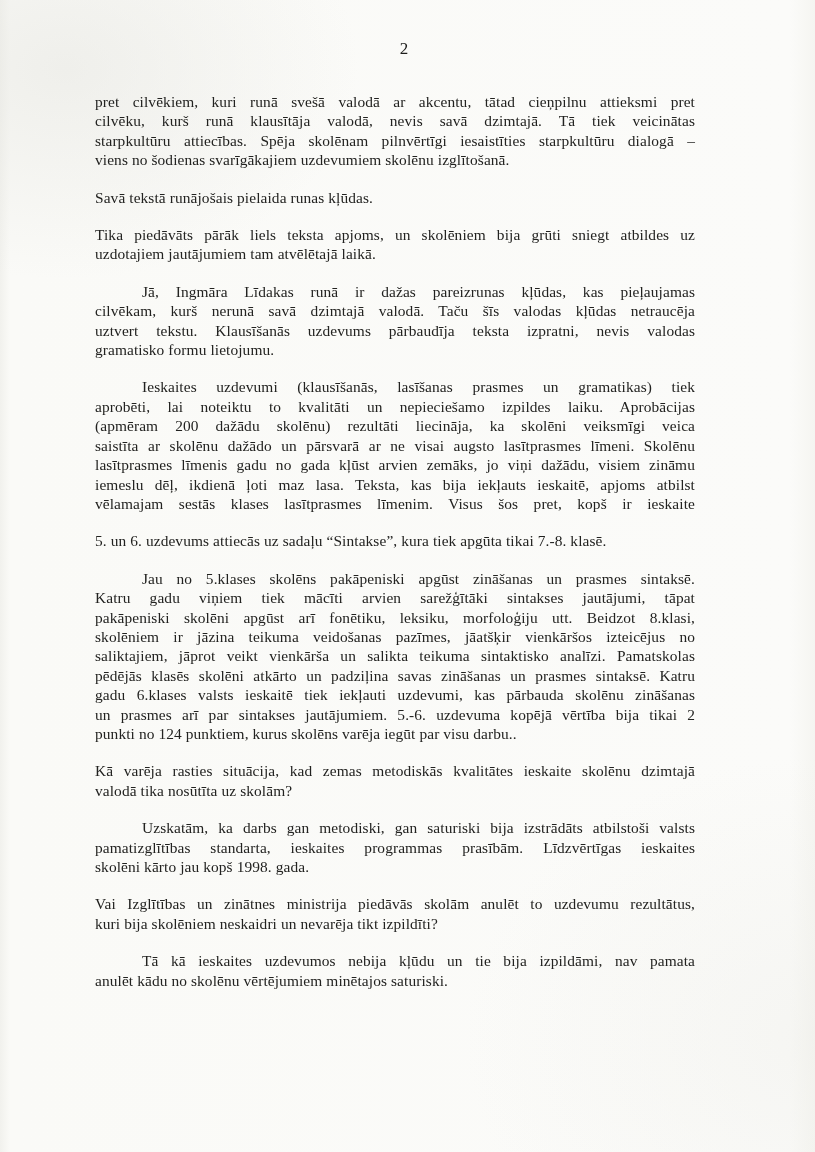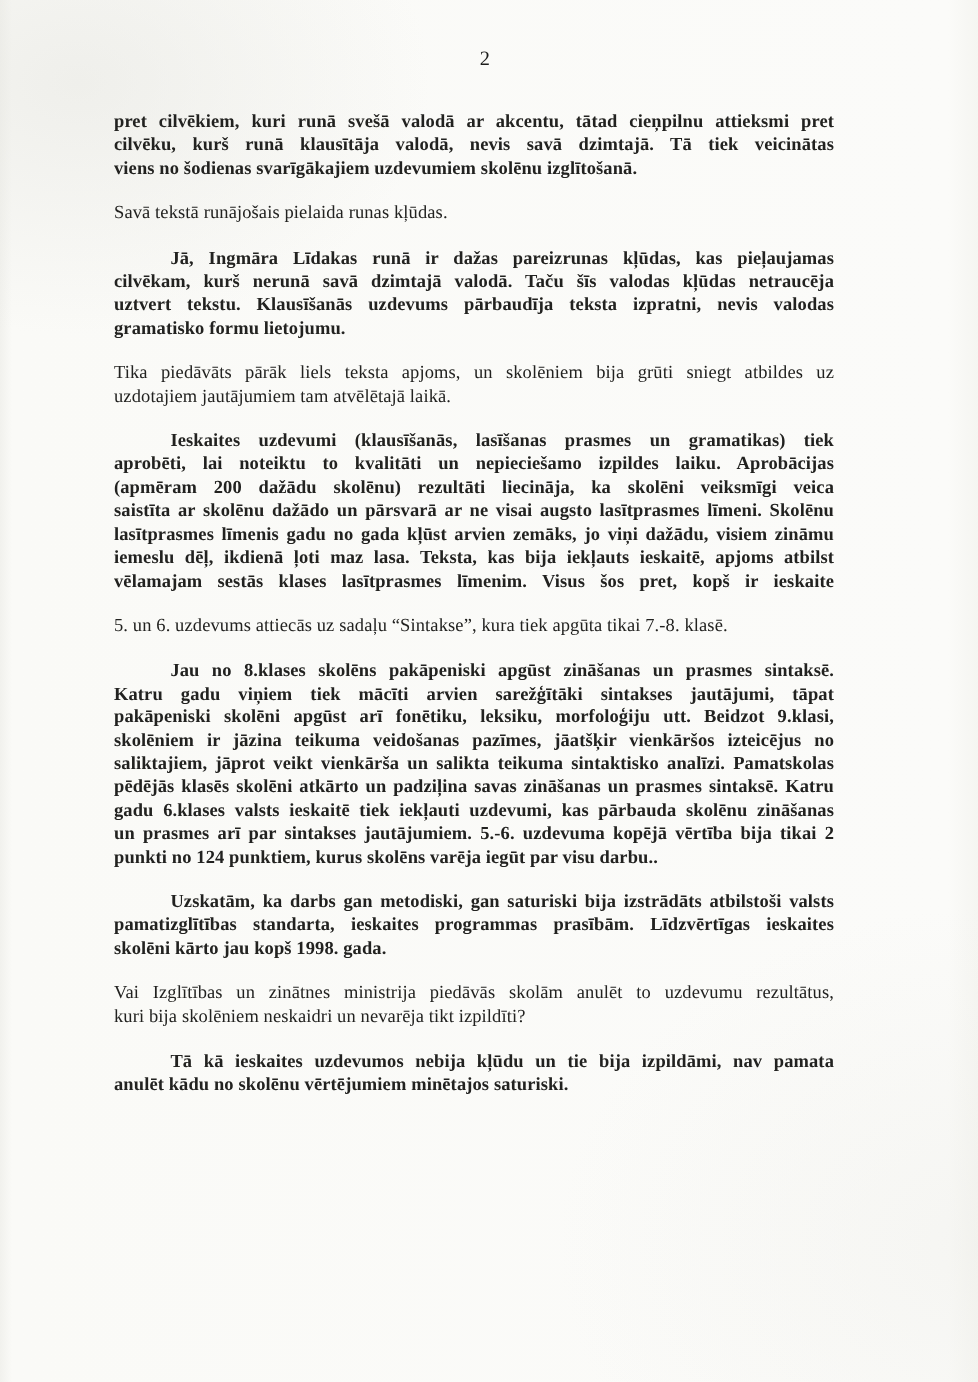--- a/index.html
+++ b/index.html
@@ -54,69 +54,73 @@
   .line.ind {
     text-indent: 47px;
   }
   .question {
     color: #24242
 
 2;
   }
   .answer {
     color: #222220;
-    font-weight: bold;
   }
 </style>
 </head>
 <body>
 
 <div class="page">
   <div class="pagenum">2</div>
   <div class="doc">
       <div class="block answer">
         <div class="line just">pret cilvēkiem, kuri runā svešā valodā ar akcentu, tātad cieņpilnu attieksmi pret</div>
         <div class="line just">cilvēku, kurš runā klausītāja valodā, nevis savā dzimtajā. Tā tiek veicinātas</div>
+        <div class="line just">starpkultūru attiecības. Spēja skolēnam pilnvērtīgi iesaistīties starpkultūru dialogā –</div>
         <div class="line">viens no šodienas svarīgākajiem uzdevumiem skolēnu izglītošanā.</div>
       </div>
       <div class="block question">
         <div class="line">Savā tekstā runājošais pielaida runas kļūdas.</div>
+      </div>
+      <div class="block question">
+        <div class="line just">Tika piedāvāts pārāk liels teksta apjoms, un skolēniem bija grūti sniegt atbildes uz</div>
+        <div class="line">uzdotajiem jautājumiem tam atvēlētajā laikā.</div>
       </div>
       <div class="block answer">
         <div class="line just ind">Jā, Ingmāra Līdakas runā ir dažas pareizrunas kļūdas, kas pieļaujamas</div>
         <div class="line just">cilvēkam, kurš nerunā savā dzimtajā valodā. Taču šīs valodas kļūdas netraucēja</div>
         <div class="line just">uztvert tekstu. Klausīšanās uzdevums pārbaudīja teksta izpratni, nevis valodas</div>
         <div class="line">gramatisko formu lietojumu.</div>
-      </div>
-      <div class="block question">
-        <div class="line just">Tika piedāvāts pārāk liels teksta apjoms, un skolēniem bija grūti sniegt atbildes uz</div>
-        <div class="line">uzdotajiem jautājumiem tam atvēlētajā laikā.</div>
       </div>
       <div class="block answer">
         <div class="line just ind">Ieskaites uzdevumi (klausīšanās, lasīšanas prasmes un gramatikas) tiek</div>
         <div class="line just">aprobēti, lai noteiktu to kvalitāti un nepieciešamo izpildes laiku. Aprobācijas</div>
         <div class="line just">(apmēram 200 dažādu skolēnu) rezultāti liecināja, ka skolēni veiksmīgi veica</div>
         <div class="line just">saistīta ar skolēnu dažādo un pārsvarā ar ne visai augsto lasītprasmes līmeni. Skolēnu</div>
         <div class="line just">lasītprasmes līmenis gadu no gada kļūst arvien zemāks, jo viņi dažādu, visiem zināmu</div>
         <div class="line just">iemeslu dēļ, ikdienā ļoti maz lasa. Teksta, kas bija iekļauts ieskaitē, apjoms atbilst</div>
         <div class="line just">vēlamajam sestās klases lasītprasmes līmenim. Visus šos pret, kopš ir ieskaite</div>
       </div>
       <div class="block question">
         <div class="line">5. un 6. uzdevums attiecās uz sadaļu “Sintakse”, kura tiek apgūta tikai 7.-8. klasē.</div>
       </div>
       <div class="block answer">
-        <div class="line just ind">Jau no 8.klases skolēns pakāpeniski apgūst zināšanas un prasmes sintaksē.</div>
+        <div class="line just ind">Jau no 5.klases skolēns pakāpeniski apgūst zināšanas un prasmes sintaksē.</div>
         <div class="line just">Katru gadu viņiem tiek mācīti arvien sarežģītāki sintakses jautājumi, tāpat</div>
-        <div class="line just">pakāpeniski skolēni apgūst arī fonētiku, leksiku, morfoloģiju utt. Beidzot 9.klasi,</div>
+        <div class="line just">pakāpeniski skolēni apgūst arī fonētiku, leksiku, morfoloģiju utt. Beidzot 8.klasi,</div>
         <div class="line just">skolēniem ir jāzina teikuma veidošanas pazīmes, jāatšķir vienkāršos izteicējus no</div>
         <div class="line just">saliktajiem, jāprot veikt vienkārša un salikta teikuma sintaktisko analīzi. Pamatskolas</div>
         <div class="line just">pēdējās klasēs skolēni atkārto un padziļina savas zināšanas un prasmes sintaksē. Katru</div>
         <div class="line just">gadu 6.klases valsts ieskaitē tiek iekļauti uzdevumi, kas pārbauda skolēnu zināšanas</div>
         <div class="line just">un prasmes arī par sintakses jautājumiem. 5.-6. uzdevuma kopējā vērtība bija tikai 2</div>
         <div class="line">punkti no 124 punktiem, kurus skolēns varēja iegūt par visu darbu..</div>
+      </div>
+      <div class="block question">
+        <div class="line just">Kā varēja rasties situācija, kad zemas metodiskās kvalitātes ieskaite skolēnu dzimtajā</div>
+        <div class="line">valodā tika nosūtīta uz skolām?</div>
       </div>
       <div class="block answer">
         <div class="line just ind">Uzskatām, ka darbs gan metodiski, gan saturiski bija izstrādāts atbilstoši valsts</div>
         <div class="line just">pamatizglītības standarta, ieskaites programmas prasībām. Līdzvērtīgas ieskaites</div>
         <div class="line">skolēni kārto jau kopš 1998. gada.</div>
       </div>
       <div class="block question">
         <div class="line just">Vai Izglītības un zinātnes ministrija piedāvās skolām anulēt to uzdevumu rezultātus,</div>
         <div class="line">kuri bija skolēniem neskaidri un nevarēja tikt izpildīti?</div>
       </div>

